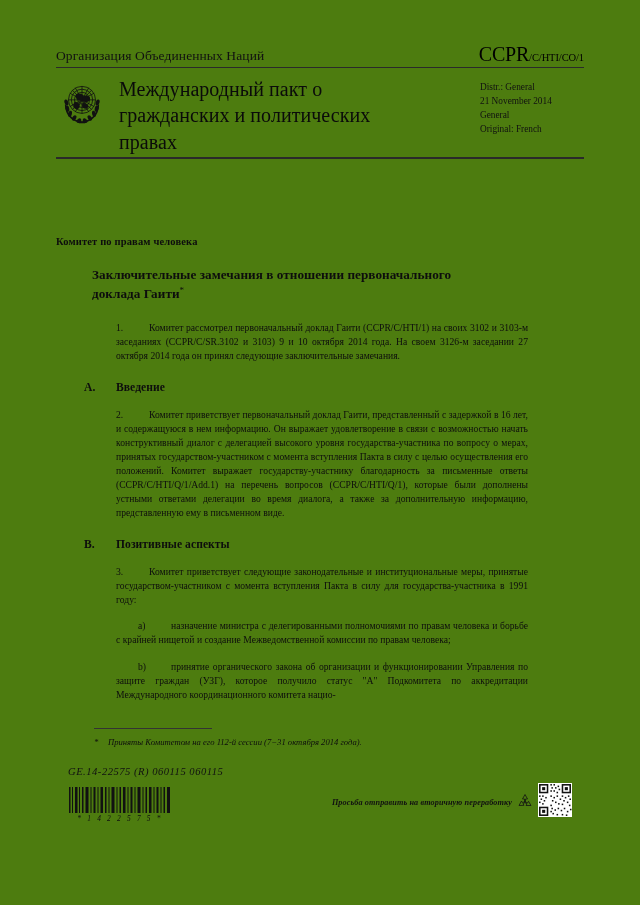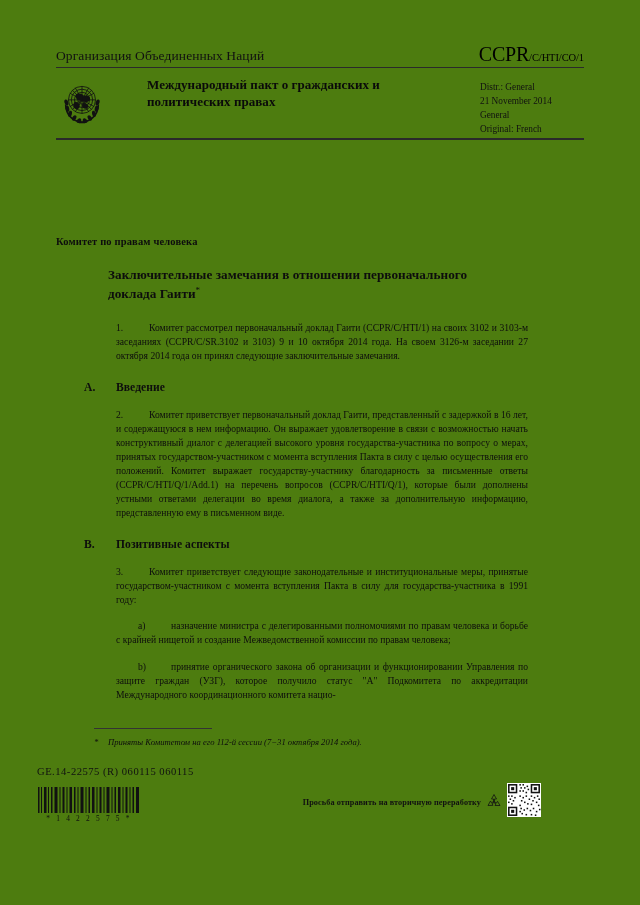--- a/index.html
+++ b/index.html
@@ -81,27 +81,26 @@
     align-items: flex-start;
     gap: 11px;
   }
   .emblem {
     width: 52px;
     height: 52px;
     flex: 0 0 52px;
     margin-top: 1px;
   }
   .pact-title {
-    font-size: 13px;
-    font-weight: bold;
+    font-size: 20px;
+    font-weight: normal;
     line-height: 1.32;
     letter-spacing: 0.05px;
     max-width: 290px;
     color: #0a0a0a;
-    margin-left: 28px;
   }
   .distr {
     font-size: 9.3px;
     line-height: 1.52;
     color: #111;
     margin-top: 4px;
     white-space: nowrap;
     min-width: 104px;
   }
 
@@ -116,21 +115,21 @@
   }
 
   .content {
     position: absolute;
     left: 56px;
     top: 266px;
     width: 528px;
   }
 
   .doc-title {
-    margin-left: 52px;
+    margin-left: 36px;
     font-size: 13.2px;
     font-weight: bold;
     line-height: 1.34;
     letter-spacing: 0.05px;
     width: 400px;
   }
   .doc-title sup {
     font-size: 9px;
     font-weight: normal;
     vertical-align: super;
@@ -195,23 +194,24 @@
     letter-spacing: 0.01px;
   }
   .footnote .star {
     display: inline-block;
     width: 14px;
   }
 
   
   .footer {
     position: absolute;
-    left: 37px;
+    left: 68px;
     top: 766px;
     width: 540px;
+    font-style: italic;
   }
   .job-no {
     font-size: 10.6px;
     letter-spacing: 0.5px;
     color: #111;
   }
   .footer-row {
     display: flex;
     align-items: flex-end;
     justify-content: space-between;

